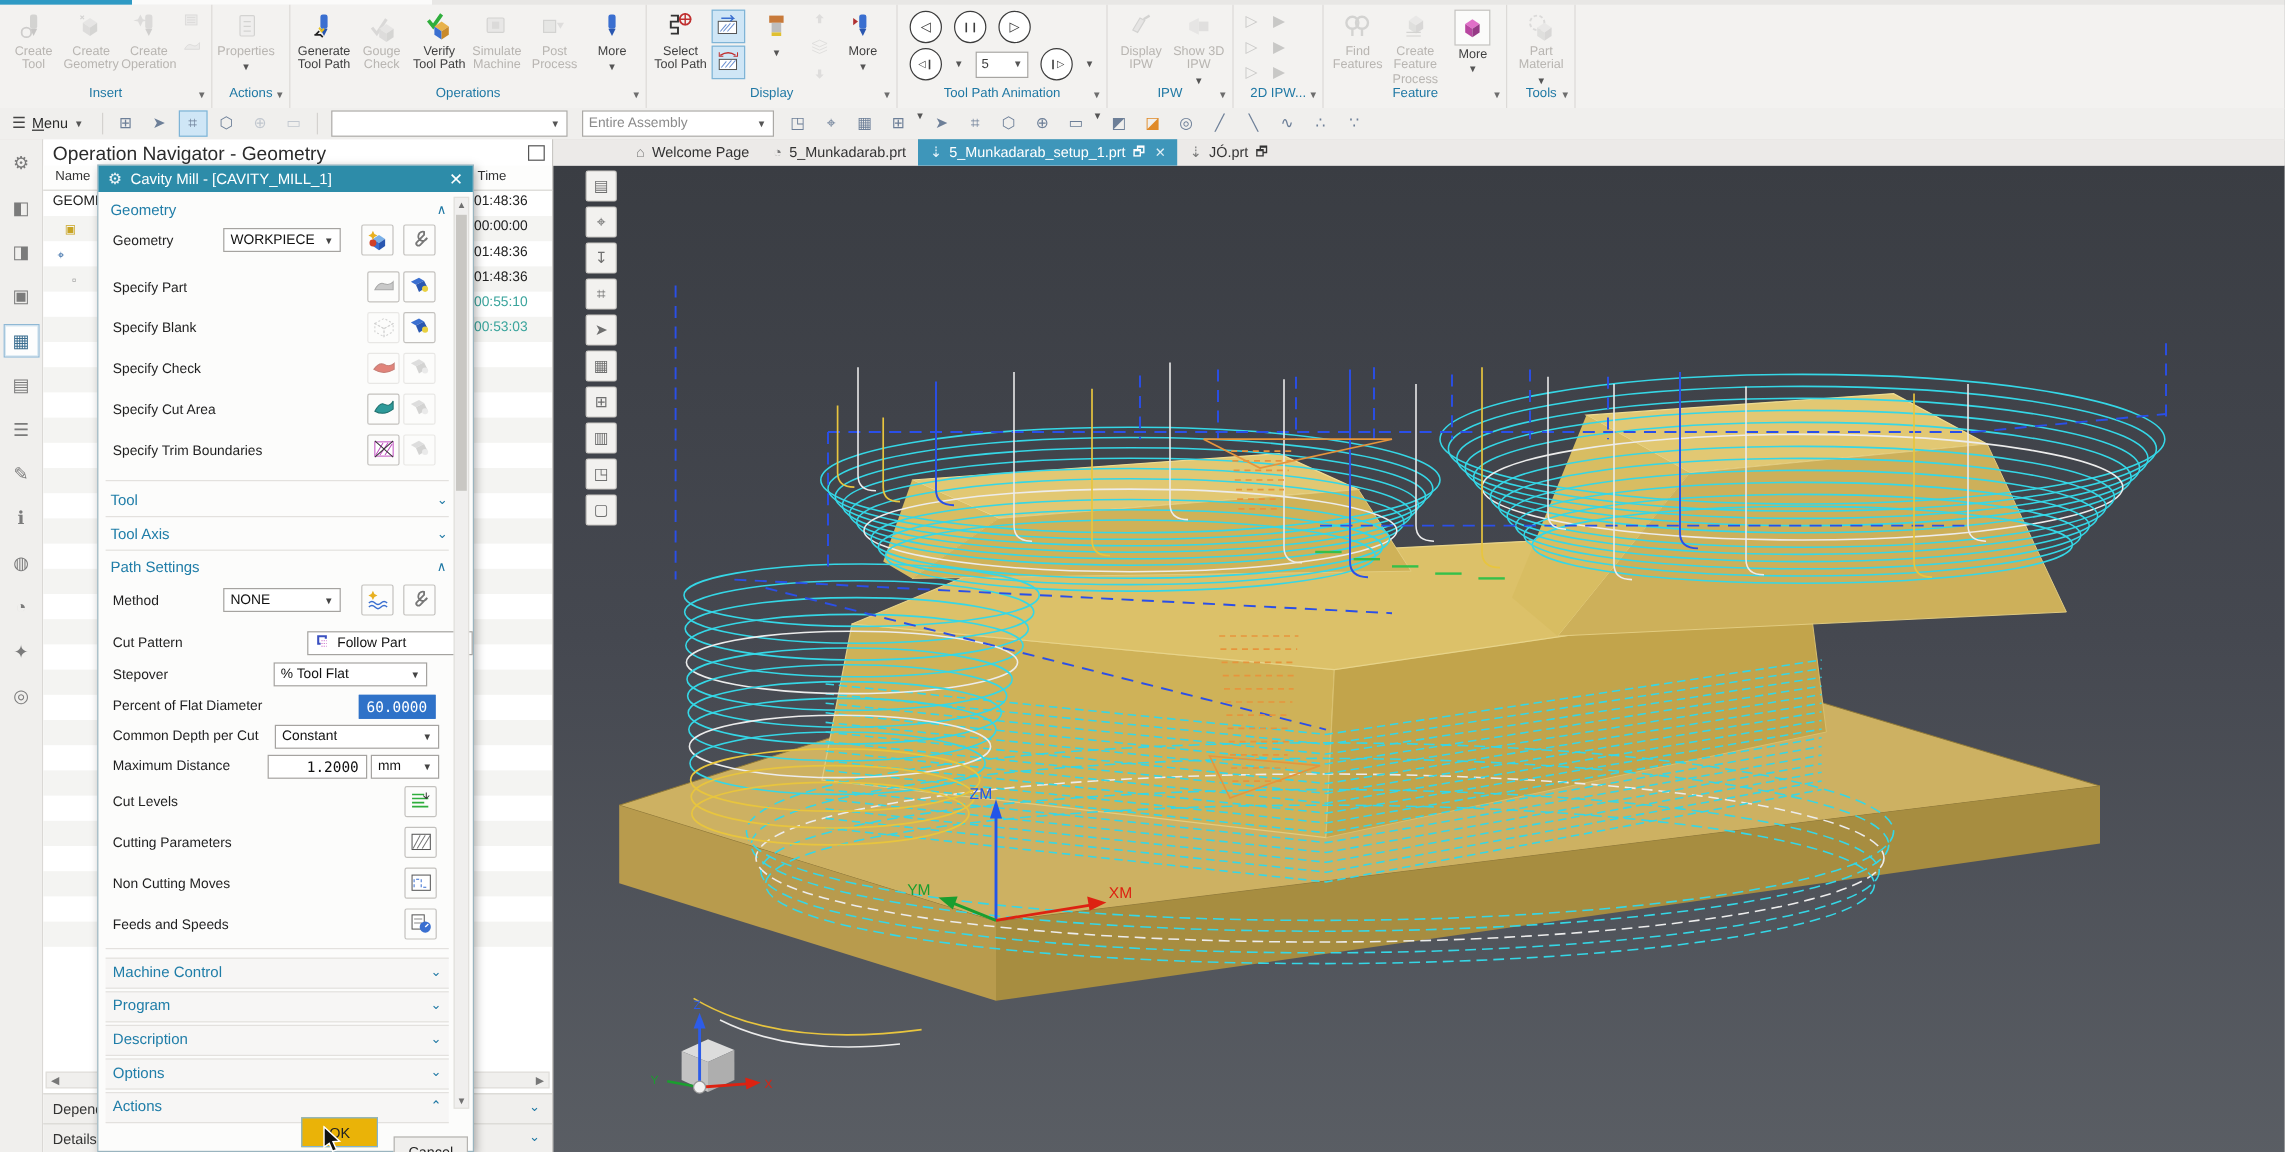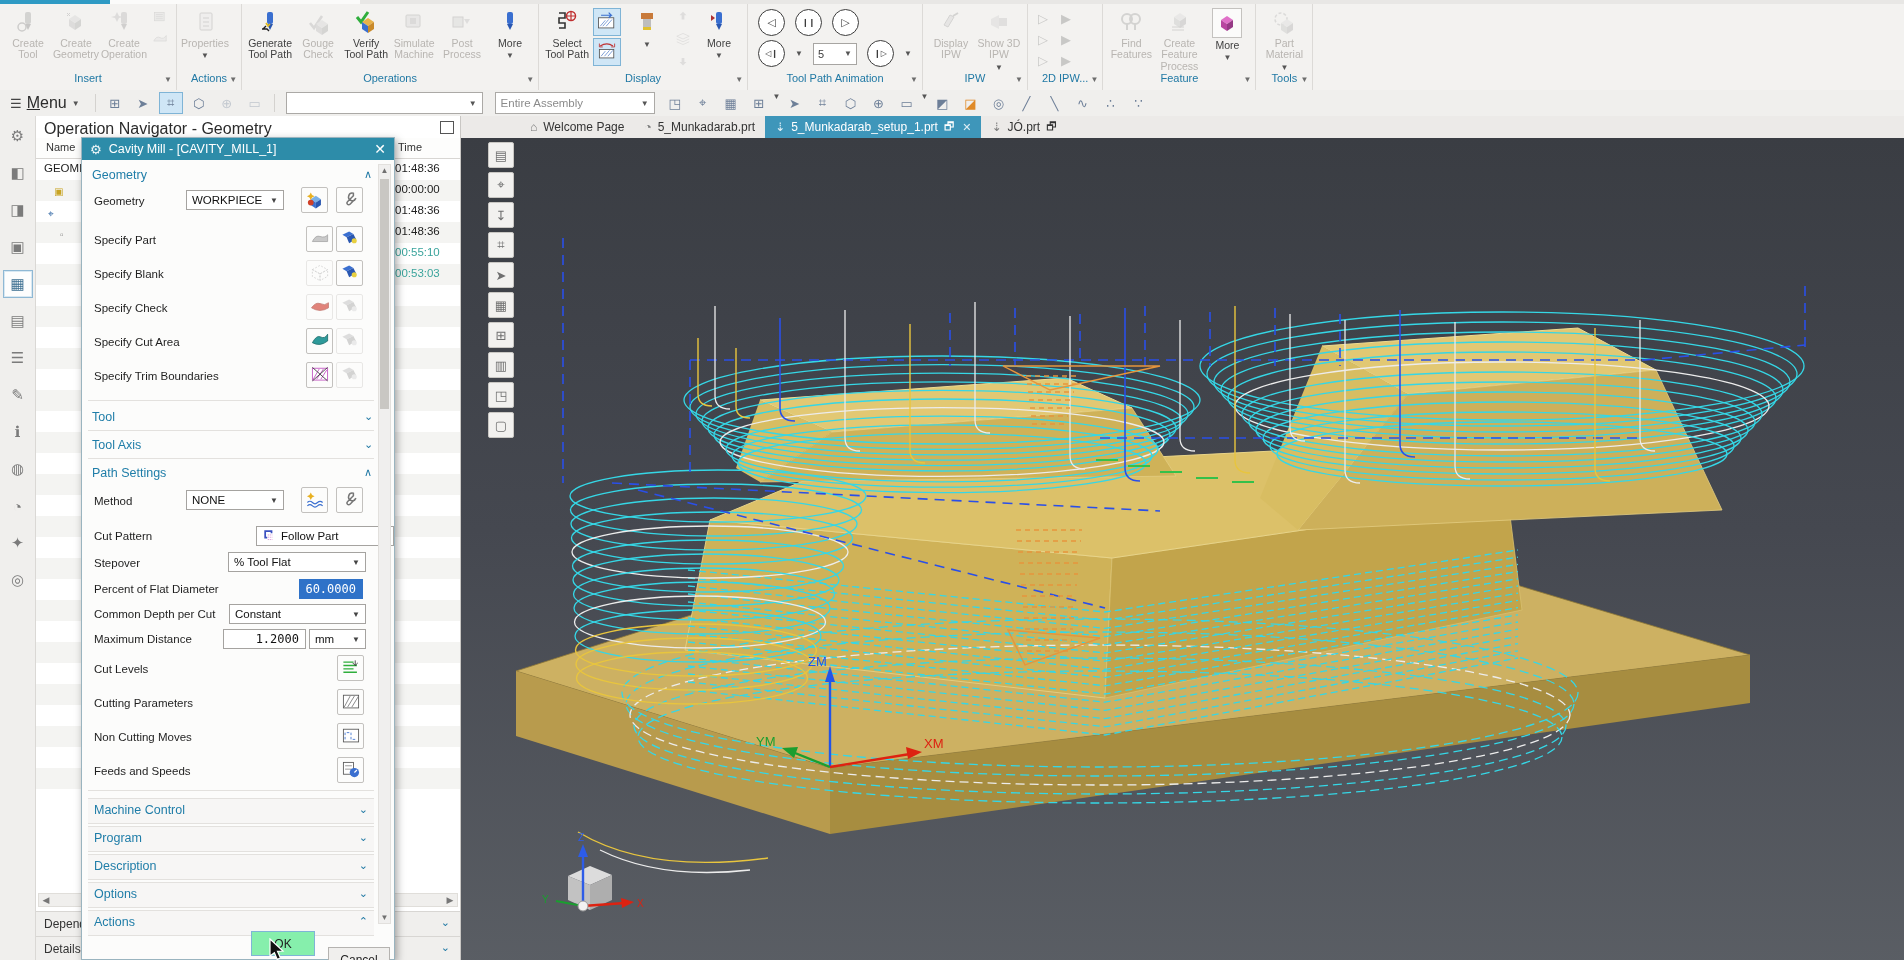--- a/index.html
+++ b/index.html
@@ -30,21 +30,21 @@
   .acirc{width:25px;height:25px;border:1.6px solid #3c3c3c;border-radius:50%;display:flex;align-items:center;justify-content:center;font-size:11px;color:#3c3c3c;background:#fff;cursor:pointer;}
   .aspeed{width:34px;height:20px;border:1px solid #a7a5a2;background:#fff;display:flex;align-items:center;justify-content:space-between;padding:0 4px;font-size:11px;}
   .minicaret{font-size:8px;color:#555;}
   .gridsmall{display:grid;grid-template-columns:22px 22px;grid-auto-rows:20px;gap:1px;padding-top:3px;opacity:.4;}
   .gridsmall span{display:flex;align-items:center;justify-content:center;color:#8a8a8a;font-size:13px;}
   .boxed{border:1px solid #c4c2bf;background:#fbfbfa;}
   
   #menubar{position:absolute;left:0;top:90px;width:1904px;height:26px;background:#f0efed;border-bottom:1px solid #d9d7d4;display:flex;align-items:center;}
   #menu-btn{display:flex;align-items:center;gap:5px;padding:0 10px;height:100%;cursor:pointer;}
   #menu-btn .bars{font-size:13px;color:#444;}
-  #menu-btn .mlabel{font-size:16px;color:#2b2b2b;text-decoration:underline solid #2b2b2b 1px;text-decoration:none;border-bottom:0;}
+  #menu-btn .mlabel{font-size:12px;color:#2b2b2b;text-decoration:underline solid #2b2b2b 1px;text-decoration:none;border-bottom:0;}
   .msep{width:1px;height:18px;background:#d4d2cf;margin:0 5px;}
   .mico{width:22px;height:20px;margin:0 2px;display:flex;align-items:center;justify-content:center;font-size:13px;color:#6d7f98;cursor:pointer;border:1px solid transparent;}
   .mico.active{background:#cfe6f6;border-color:#7fb4d6;}
   .mico.disabled{opacity:.35;}
   .mico.colored{color:#e08a28;}
   .mcombo{height:20px;border:1px solid #aba9a6;background:#fff;display:flex;align-items:center;justify-content:space-between;padding:0 5px;color:#9b9b9b;font-size:11.5px;margin:0 6px;}
   
   #tabrow{position:absolute;left:460px;top:116px;width:1444px;height:22px;background:#eceae8;display:flex;align-items:flex-end;padding-left:60px;box-sizing:border-box;}
   .dtab{display:flex;align-items:center;gap:6px;height:22px;padding:0 10px;font-size:12px;color:#333;cursor:pointer;}
   .dtab .tico{font-size:12px;color:#7a7a7a;}
@@ -99,21 +99,21 @@
   .dl-btn svg{display:block;}
   .dl-num{position:absolute;height:20px;border:1px solid #a5a3a0;background:#fff;font-size:12px;color:#111;display:flex;align-items:center;justify-content:flex-end;padding:0 6px;box-sizing:border-box;font-family:"DejaVu Sans Mono","Liberation Mono",monospace;}
   .dl-num.sel{background:#2f72c8;color:#fff;border-color:#2f72c8;}
   .collbar{position:absolute;left:6px;width:286px;height:24px;background:#f7f6f5;border-top:1px solid #e3e1de;border-bottom:1px solid #e3e1de;}
   .collbar .lbl{position:absolute;left:6px;top:4px;color:#1f7da8;font-size:12.5px;}
   .collbar .chev{position:absolute;right:6px;top:4px;color:#1f78a4;font-size:11px;}
   #dlg-scroll{position:absolute;right:3px;top:26px;width:13px;height:760px;background:#f0efee;border:1px solid #e2e0dd;box-sizing:border-box;}
   #dlg-scroll .thumb{position:absolute;left:1px;top:14px;width:9px;height:230px;background:#c9c7c3;}
   #dlg-scroll .a{position:absolute;left:0;width:11px;text-align:center;color:#707070;font-size:8px;}
   .dlg-buttons{position:absolute;top:793px;height:23px;border:1px solid #b5b3b0;background:#f0efed;font-size:12px;color:#222;display:flex;align-items:center;justify-content:center;cursor:pointer;}
-  #btn-ok{left:169px;width:62px;background:#86efac;border-color:#7fb4d6;}
+  #btn-ok{left:169px;width:62px;background:#eab308;border-color:#7fb4d6;}
   #btn-cancel{left:246px;width:60px;margin-top:16px;}
   #cursor{position:absolute;left:268px;top:938px;z-index:99;pointer-events:none;}
   
   .tp-cyan{stroke:var(--cyan);stroke-width:1.3;fill:none;}
   .tp-white{stroke:var(--white);stroke-width:1.3;fill:none;}
   .tp-yellow{stroke:var(--yellow);stroke-width:1.4;fill:none;}
   .tp-blue{stroke:var(--blue);stroke-width:1.6;fill:none;}
   .tp-orange{stroke:var(--orange);stroke-width:1.4;fill:none;}
   .tp-green{stroke:var(--green);stroke-width:2;fill:none;}
 </style>
@@ -962,21 +962,21 @@
           <span class="cv">
             <span><svg width="15" height="15" viewBox="0 0 26 26">
                 <path d="M4,4 h14 v5 h-3 v-2 h-8 v8 h2 v3 h-5 Z" fill="#3a50c0"></path>
                 <path d="M10,12 h8 M10,16 h8 M10,20 h8" stroke="#c050c0" stroke-dasharray="2 1.4"></path>
               </svg></span>
             <span>Follow Part</span>
           </span>
           <span class="car">▼</span>
         </div>
         <div class="dl-label" style="top:419px;">Stepover</div>
-        <div class="dl-combo" style="left:146px;top:414px;width:138px;">
+        <div class="dl-combo" style="left:146px;top:414px;width:128px;">
           <span class="cv">
             <span>% Tool Flat</span>
           </span>
           <span class="car">▼</span>
         </div>
         <div class="dl-label" style="top:445px;">Percent of Flat Diameter</div>
         <div class="dl-num sel" style="left:217px;top:441px;width:64px;">60.0000</div>
         <div class="dl-label" style="top:470px;">Common Depth per Cut</div>
         <div class="dl-combo" style="left:147px;top:466px;width:137px;">
           <span class="cv">

